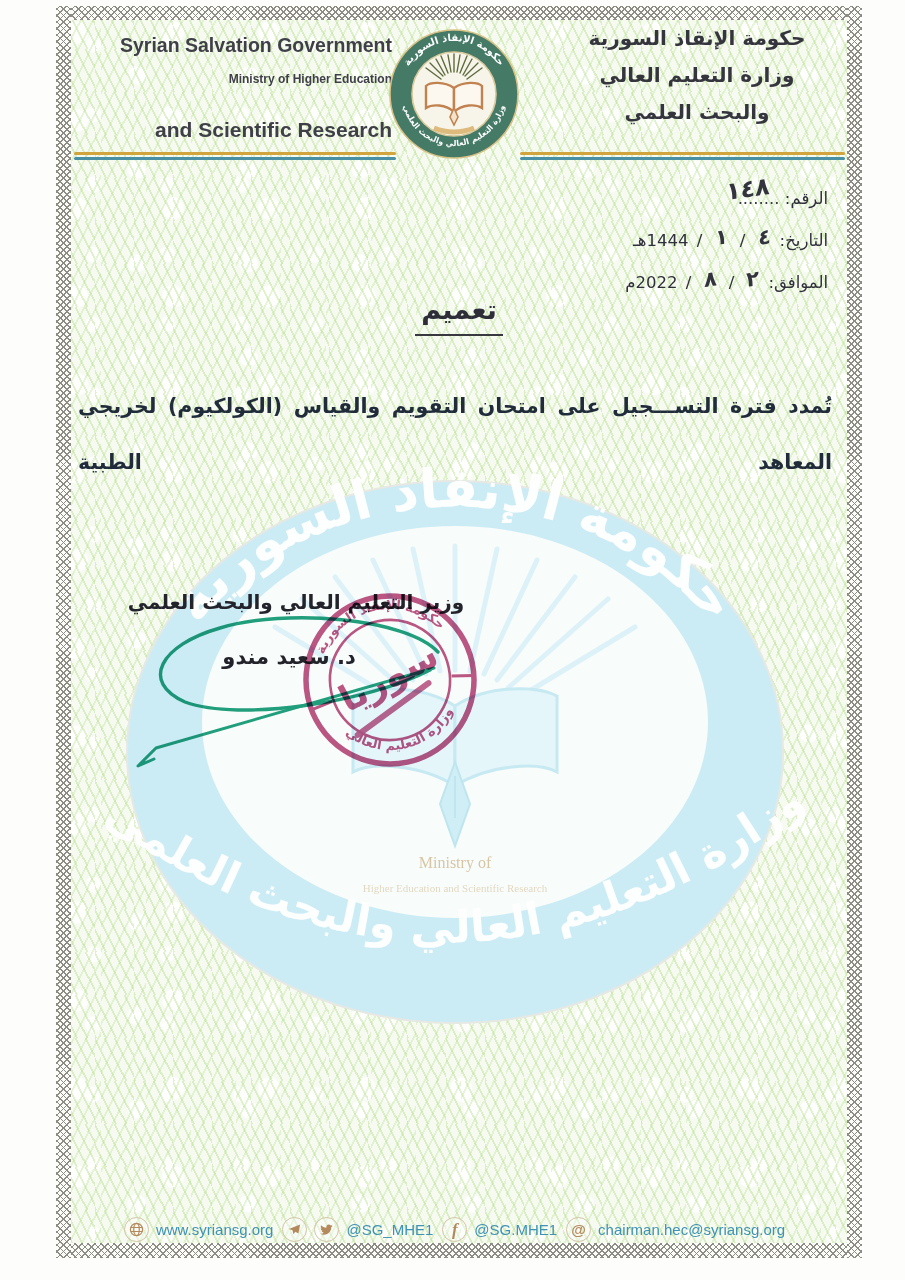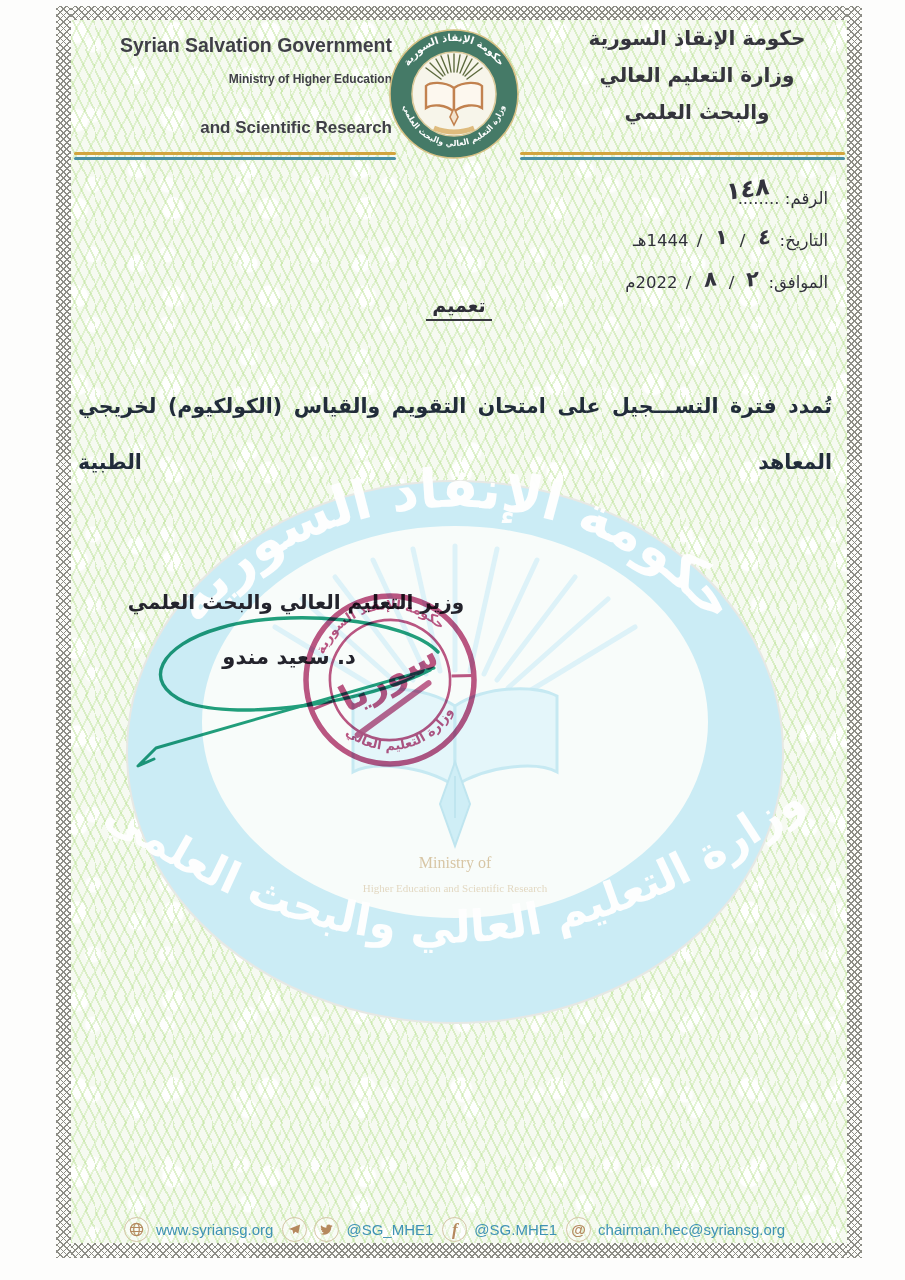--- a/index.html
+++ b/index.html
@@ -24,21 +24,21 @@
   .bz-left{top:0;bottom:0;left:0;width:15px;}
   .bz-right{top:0;bottom:0;right:0;width:15px;}
 
   .layer{position:absolute;} .z2{z-index:2;} .z3{z-index:3;} .z4{z-index:4;}
 
   
   .en-block{left:26px;top:28px;width:310px;text-align:right;color:#3f3f47;
             font-family:"Liberation Sans","DejaVu Sans",sans-serif;font-weight:bold;}
   .en-l1{font-size:19.5px;margin-bottom:15px;}
   .en-l2{font-size:12px;margin-bottom:32px;}
-  .en-l3{font-size:17px;}
+  .en-l3{font-size:21px;}
   .ar-block{right:30px;top:20px;width:270px;text-align:center;direction:rtl;color:#35353d;
             font-weight:bold;font-size:20px;}
   .ar-block div{margin-bottom:13px;}
   .logo{left:332px;top:22px;width:132px;height:132px;}
 
   .divider-seg{height:9px;top:146px;}
   .div-left{left:18px;width:322px;}
   .div-right{left:464px;width:325px;}
   .gold-line{height:2.6px;background:#d2a43e;border-radius:2px;}
   .teal-line{height:2.6px;background:#4a90a4;border-radius:2px;margin-top:2.6px;}
@@ -47,22 +47,22 @@
   .ref-block{right:34px;top:170px;width:250px;direction:rtl;text-align:right;
              color:#30303a;font-size:16.5px;line-height:40px;}
   .hw{display:inline-block;font-size:21px;color:#33333e;transform:rotate(-8deg) skewX(-7deg);
       font-weight:bold;position:relative;top:-2px;margin:0 4px;}
   .hw-number{font-size:24px;margin-right:-38px;top:-7px;}
   .dots{letter-spacing:2px;color:#3a3a44;}
   .sep{margin:0 3px;}
 
   
   .doc-title{left:0;right:0;top:288px;text-align:center;}
-  .doc-title span{display:inline-block;font-size:19px;font-weight:bold;color:#2e2e38;
-                  border-bottom:2.6px solid #38383f;padding:0 6px 3px 6px;}
+  .doc-title span{display:inline-block;font-size:27px;font-weight:bold;color:#2e2e38;
+                  border-bottom:2.6px solid #38383f;padding:0 6px 9px 6px;}
   .body-text{left:22px;right:30px;top:372px;direction:rtl;color:#212c3a;font-size:20.5px;
              font-weight:bold;line-height:56px;}
   .body-line{text-align:justify;text-align-last:justify;}
 
   
   .sig-title{left:40px;top:584px;width:400px;direction:rtl;text-align:center;
              font-size:20px;font-weight:bold;color:#23232c;}
   .sig-name{left:128px;top:639px;width:210px;direction:rtl;text-align:center;
             font-size:21px;font-weight:bold;color:#23232c;}
   .sig-svg{left:60px;top:600px;mix-blend-mode:multiply;}

